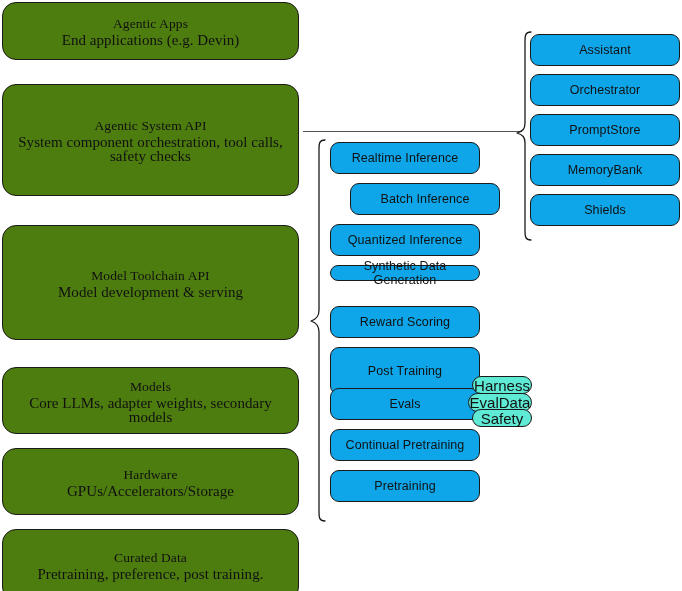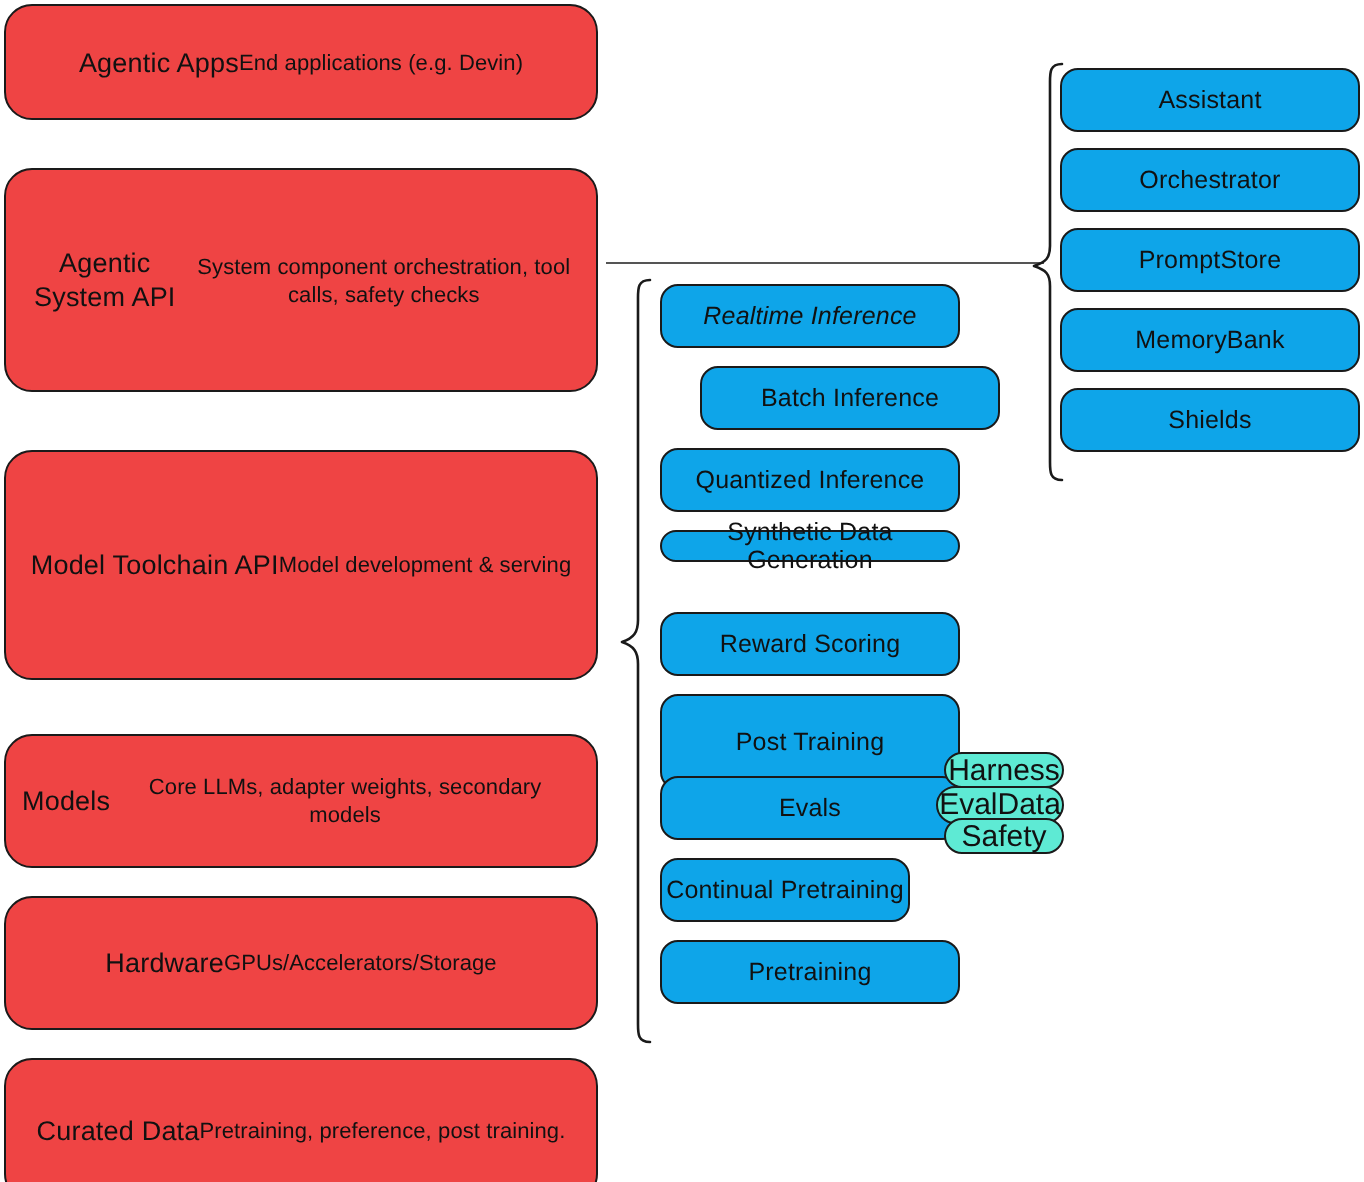--- a/index.html
+++ b/index.html
@@ -18,36 +18,37 @@
     background: #ffffff;
     overflow: hidden;
   }
 
   
   .layer-box {
     position: absolute;
     box-sizing: border-box;
     border: 1.3px solid #1a1a1a;
     border-radius: 14px;
-    background: #ef4444;
+    background: #4d7c0f;
     display: flex;
-    flex-direction: row;
+    flex-direction: column;
     align-items: center;
     justify-content: center;
     text-align: center;
     padding: 2px 8px;
+    font-family: Liberation Serif, serif;
   }
   .layer-title {
     font-size: 13.5px;
     color: #111111;
     line-height: 17px;
     letter-spacing: 0.1px;
   }
   .layer-sub {
-    font-size: 11px;
+    font-size: 15px;
     color: #111111;
     line-height: 14px;
     margin-top: 1px;
     letter-spacing: 0.05px;
     text-align: center;
   }
 
   
   .chip {
     position: absolute;
@@ -150,28 +151,28 @@
     <path d="M 15 2
              C 9 2, 9 6, 9 11
              L 9 93
              C 9 99, 7 101, 1 103
              C 7 105, 9 107, 9 113
              L 9 201
              C 9 206, 9 210, 15 210"></path>
   </svg>
 
   <div id="toolchain-column-container">
-      <div class="chip" style="left: 330px; top: 142px; width: 150px; height: 32px; font-style: italic;">Realtime Inference</div>
+      <div class="chip" style="left: 330px; top: 142px; width: 150px; height: 32px;">Realtime Inference</div>
       <div class="chip" style="left: 350px; top: 183px; width: 150px; height: 32px;">Batch Inference</div>
       <div class="chip" style="left: 330px; top: 224px; width: 150px; height: 32px;">Quantized Inference</div>
       <div class="chip" style="left: 330px; top: 265px; width: 150px; height: 16px;">Synthetic Data Generation</div>
       <div class="chip" style="left: 330px; top: 306px; width: 150px; height: 32px;">Reward Scoring</div>
       <div class="chip" style="left: 330px; top: 347px; width: 150px; height: 48px;">Post Training</div>
       <div class="chip" style="left: 330px; top: 388px; width: 150px; height: 32px;">Evals</div>
-      <div class="chip" style="left: 330px; top: 429px; width: 125px; height: 32px;">Continual Pretraining</div>
+      <div class="chip" style="left: 330px; top: 429px; width: 150px; height: 32px;">Continual Pretraining</div>
       <div class="chip" style="left: 330px; top: 470px; width: 150px; height: 32px;">Pretraining</div>
     </div>
 
   <div id="system-column-container">
       <div class="chip" style="left: 530px; top: 34px; width: 150px; height: 32px;">Assistant</div>
       <div class="chip" style="left: 530px; top: 74px; width: 150px; height: 32px;">Orchestrator</div>
       <div class="chip" style="left: 530px; top: 114px; width: 150px; height: 32px;">PromptStore</div>
       <div class="chip" style="left: 530px; top: 154px; width: 150px; height: 32px;">MemoryBank</div>
       <div class="chip" style="left: 530px; top: 194px; width: 150px; height: 32px;">Shields</div>
     </div>

